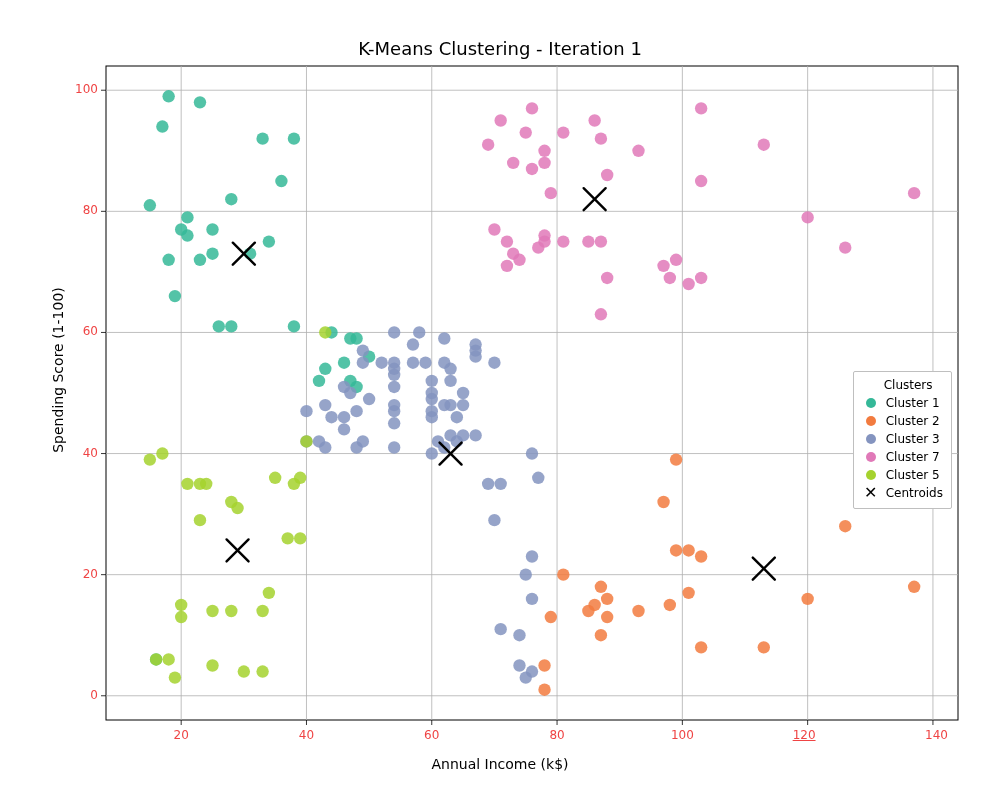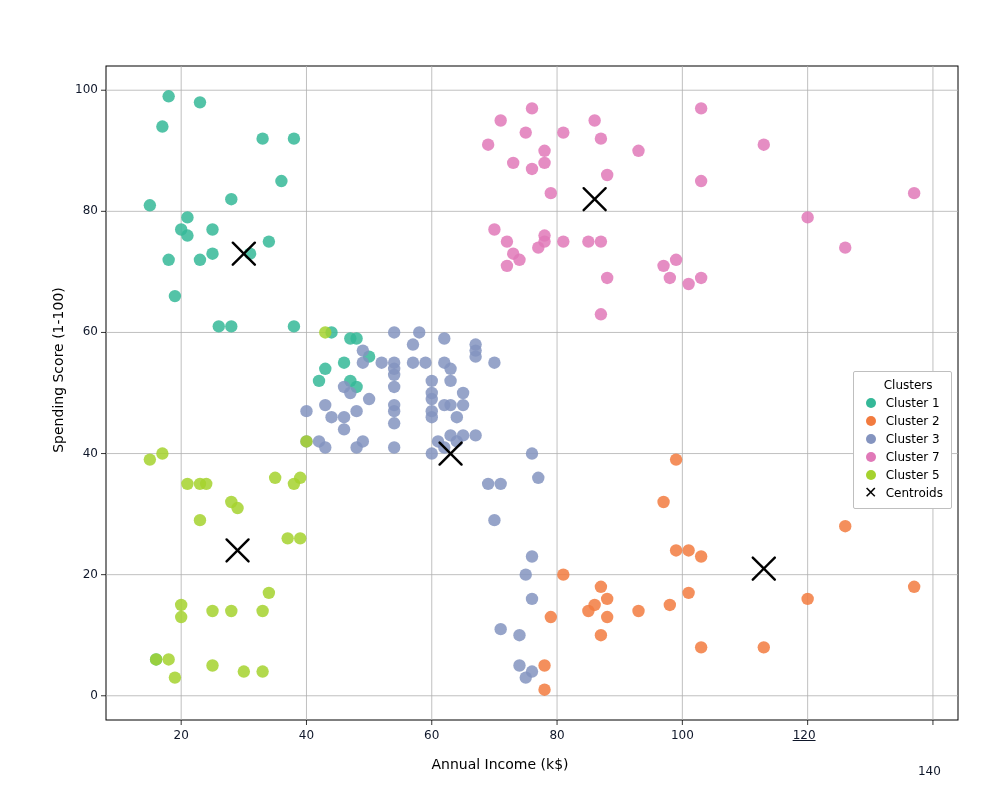--- a/index.html
+++ b/index.html
@@ -32,21 +32,21 @@
     font-size: 14px;
     color: #000;
   }
   .ylabel {
     transform-origin: left top;
     transform: rotate(-90deg);
   }
   .tick-label {
     position: absolute;
     font-size: 12px;
-    color: #0f172a;
+    color: #ef4444;
   }
   .legend {
     position: absolute;
     background: #fff;
     border: 1px solid #bfbfbf;
     border-radius: 2px;
     padding: 6px 8px 6px 8px;
     font-size: 12px;
   }
   .legend-title {
@@ -76,20 +76,21 @@
     font-weight: 400;
     color: #000;
     line-height: 14px;
   }
 </style>
 </head>
 <body>
 
 <div class="figure">
 
+  <div class="title" style="top:38px;">K-Means Clustering - Iteration 1</div>
 
   <svg class="plot" width="1000" height="800">
     <g id="axes-g">
         <rect x="106" y="66" width="852" height="654" fill="none" stroke="#000" stroke-width="1"></rect>
       </g>
     <g id="grid-g">
         <line x1="181.1764705882353" y1="66" x2="181.1764705882353" y2="720" stroke="#b0b0b0" stroke-width="0.8"></line>
         <line x1="181.1764705882353" y1="720" x2="181.1764705882353" y2="725" stroke="#000" stroke-width="0.8"></line>
         <line x1="306.47058823529414" y1="66" x2="306.47058823529414" y2="720" stroke="#b0b0b0" stroke-width="0.8"></line>
         <line x1="306.47058823529414" y1="720" x2="306.47058823529414" y2="725" stroke="#000" stroke-width="0.8"></line>
@@ -319,21 +320,21 @@
       </g>
   </svg>
 
   <div id="tick-layer">
       <div class="tick-label" style="left: 166.176px; top: 728px; width: 30px; text-align: center;">20</div>
       <div class="tick-label" style="left: 291.471px; top: 728px; width: 30px; text-align: center;">40</div>
       <div class="tick-label" style="left: 416.765px; top: 728px; width: 30px; text-align: center;">60</div>
       <div class="tick-label" style="left: 542.059px; top: 728px; width: 30px; text-align: center;">80</div>
       <div class="tick-label" style="left: 667.353px; top: 728px; width: 30px; text-align: center;">100</div>
       <div class="tick-label" style="left: 792.647px; top: 728px; width: 30px; text-align: left; text-decoration: underline;">120</div>
-      <div class="tick-label" style="left: 917.941px; top: 728px; width: 30px; text-align: left; margin-top: 36px;">140</div>
+      <div class="tick-label" style="left: 917.941px; top: 728px; width: 30px; text-align: right;">140</div>
       <div class="tick-label" style="left: 66px; top: 687.778px; width: 32px; text-align: right;">0</div>
       <div class="tick-label" style="left: 66px; top: 566.667px; width: 32px; text-align: right;">20</div>
       <div class="tick-label" style="left: 66px; top: 445.556px; width: 32px; text-align: right;">40</div>
       <div class="tick-label" style="left: 66px; top: 324.444px; width: 32px; text-align: right;">60</div>
       <div class="tick-label" style="left: 66px; top: 203.333px; width: 32px; text-align: right;">80</div>
       <div class="tick-label" style="left: 66px; top: 82.2222px; width: 32px; text-align: right;">100</div>
     </div>
 
   <div class="axis-label" style="left:0; width:1000px; text-align:center; top:744px;margin-top:12px;">Annual Income (k$)</div>
 

